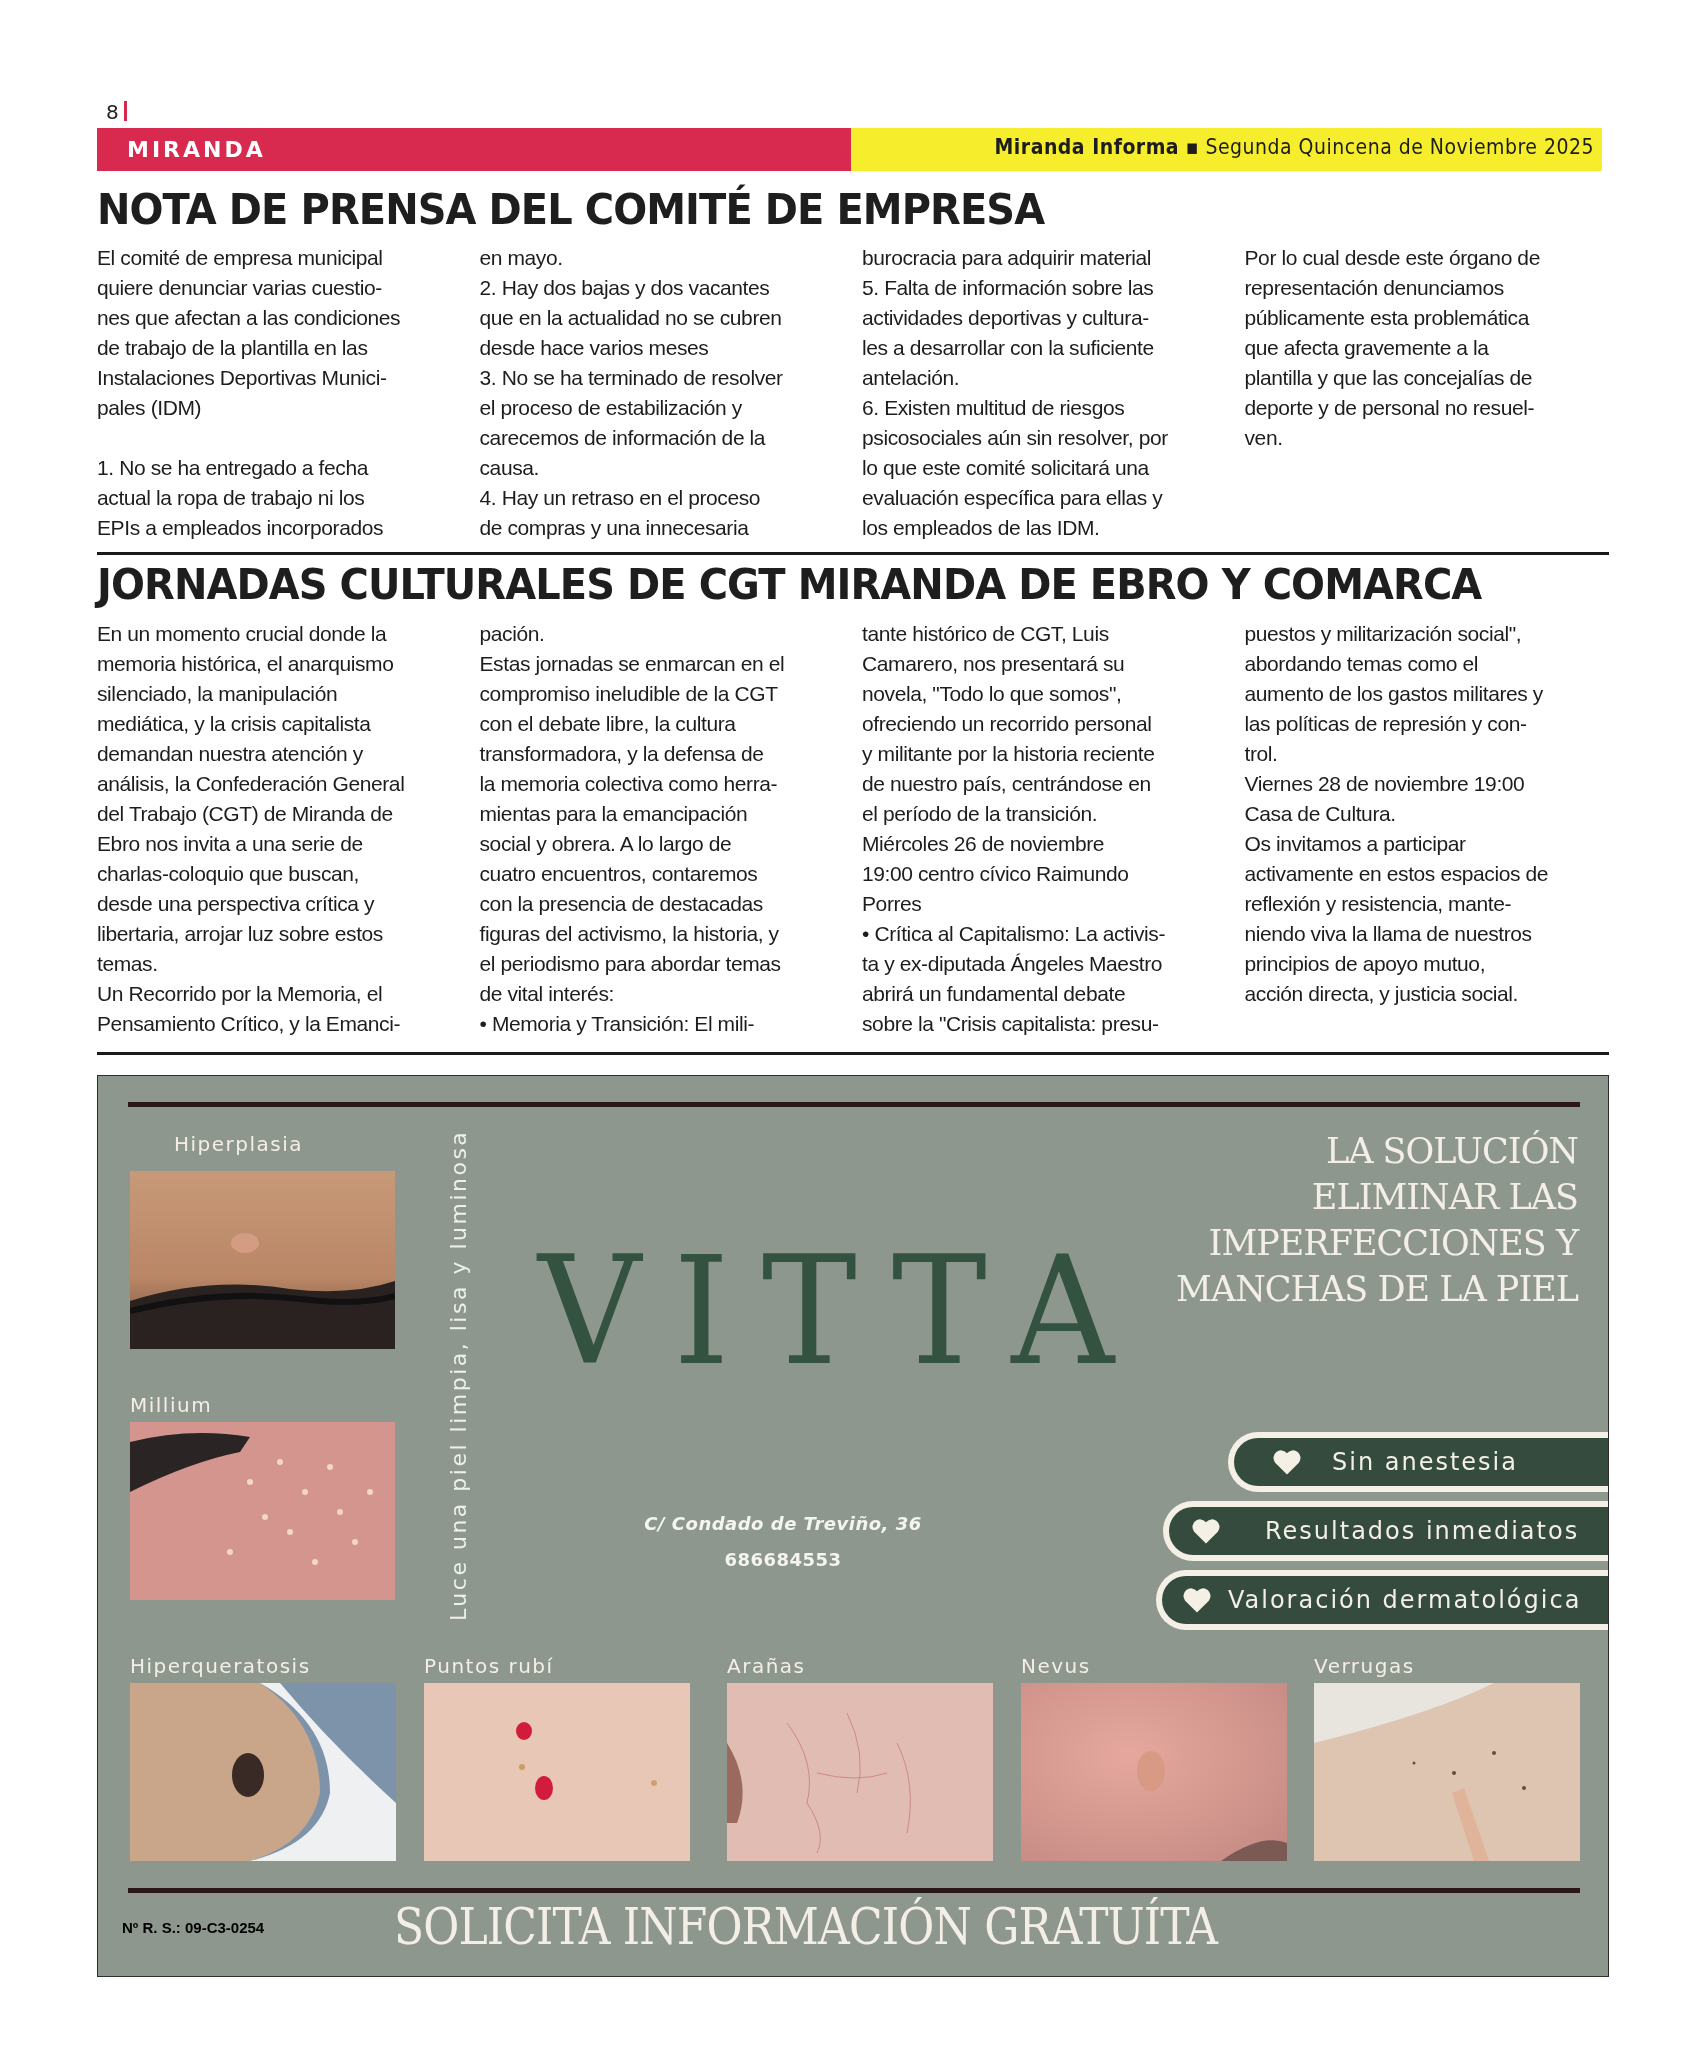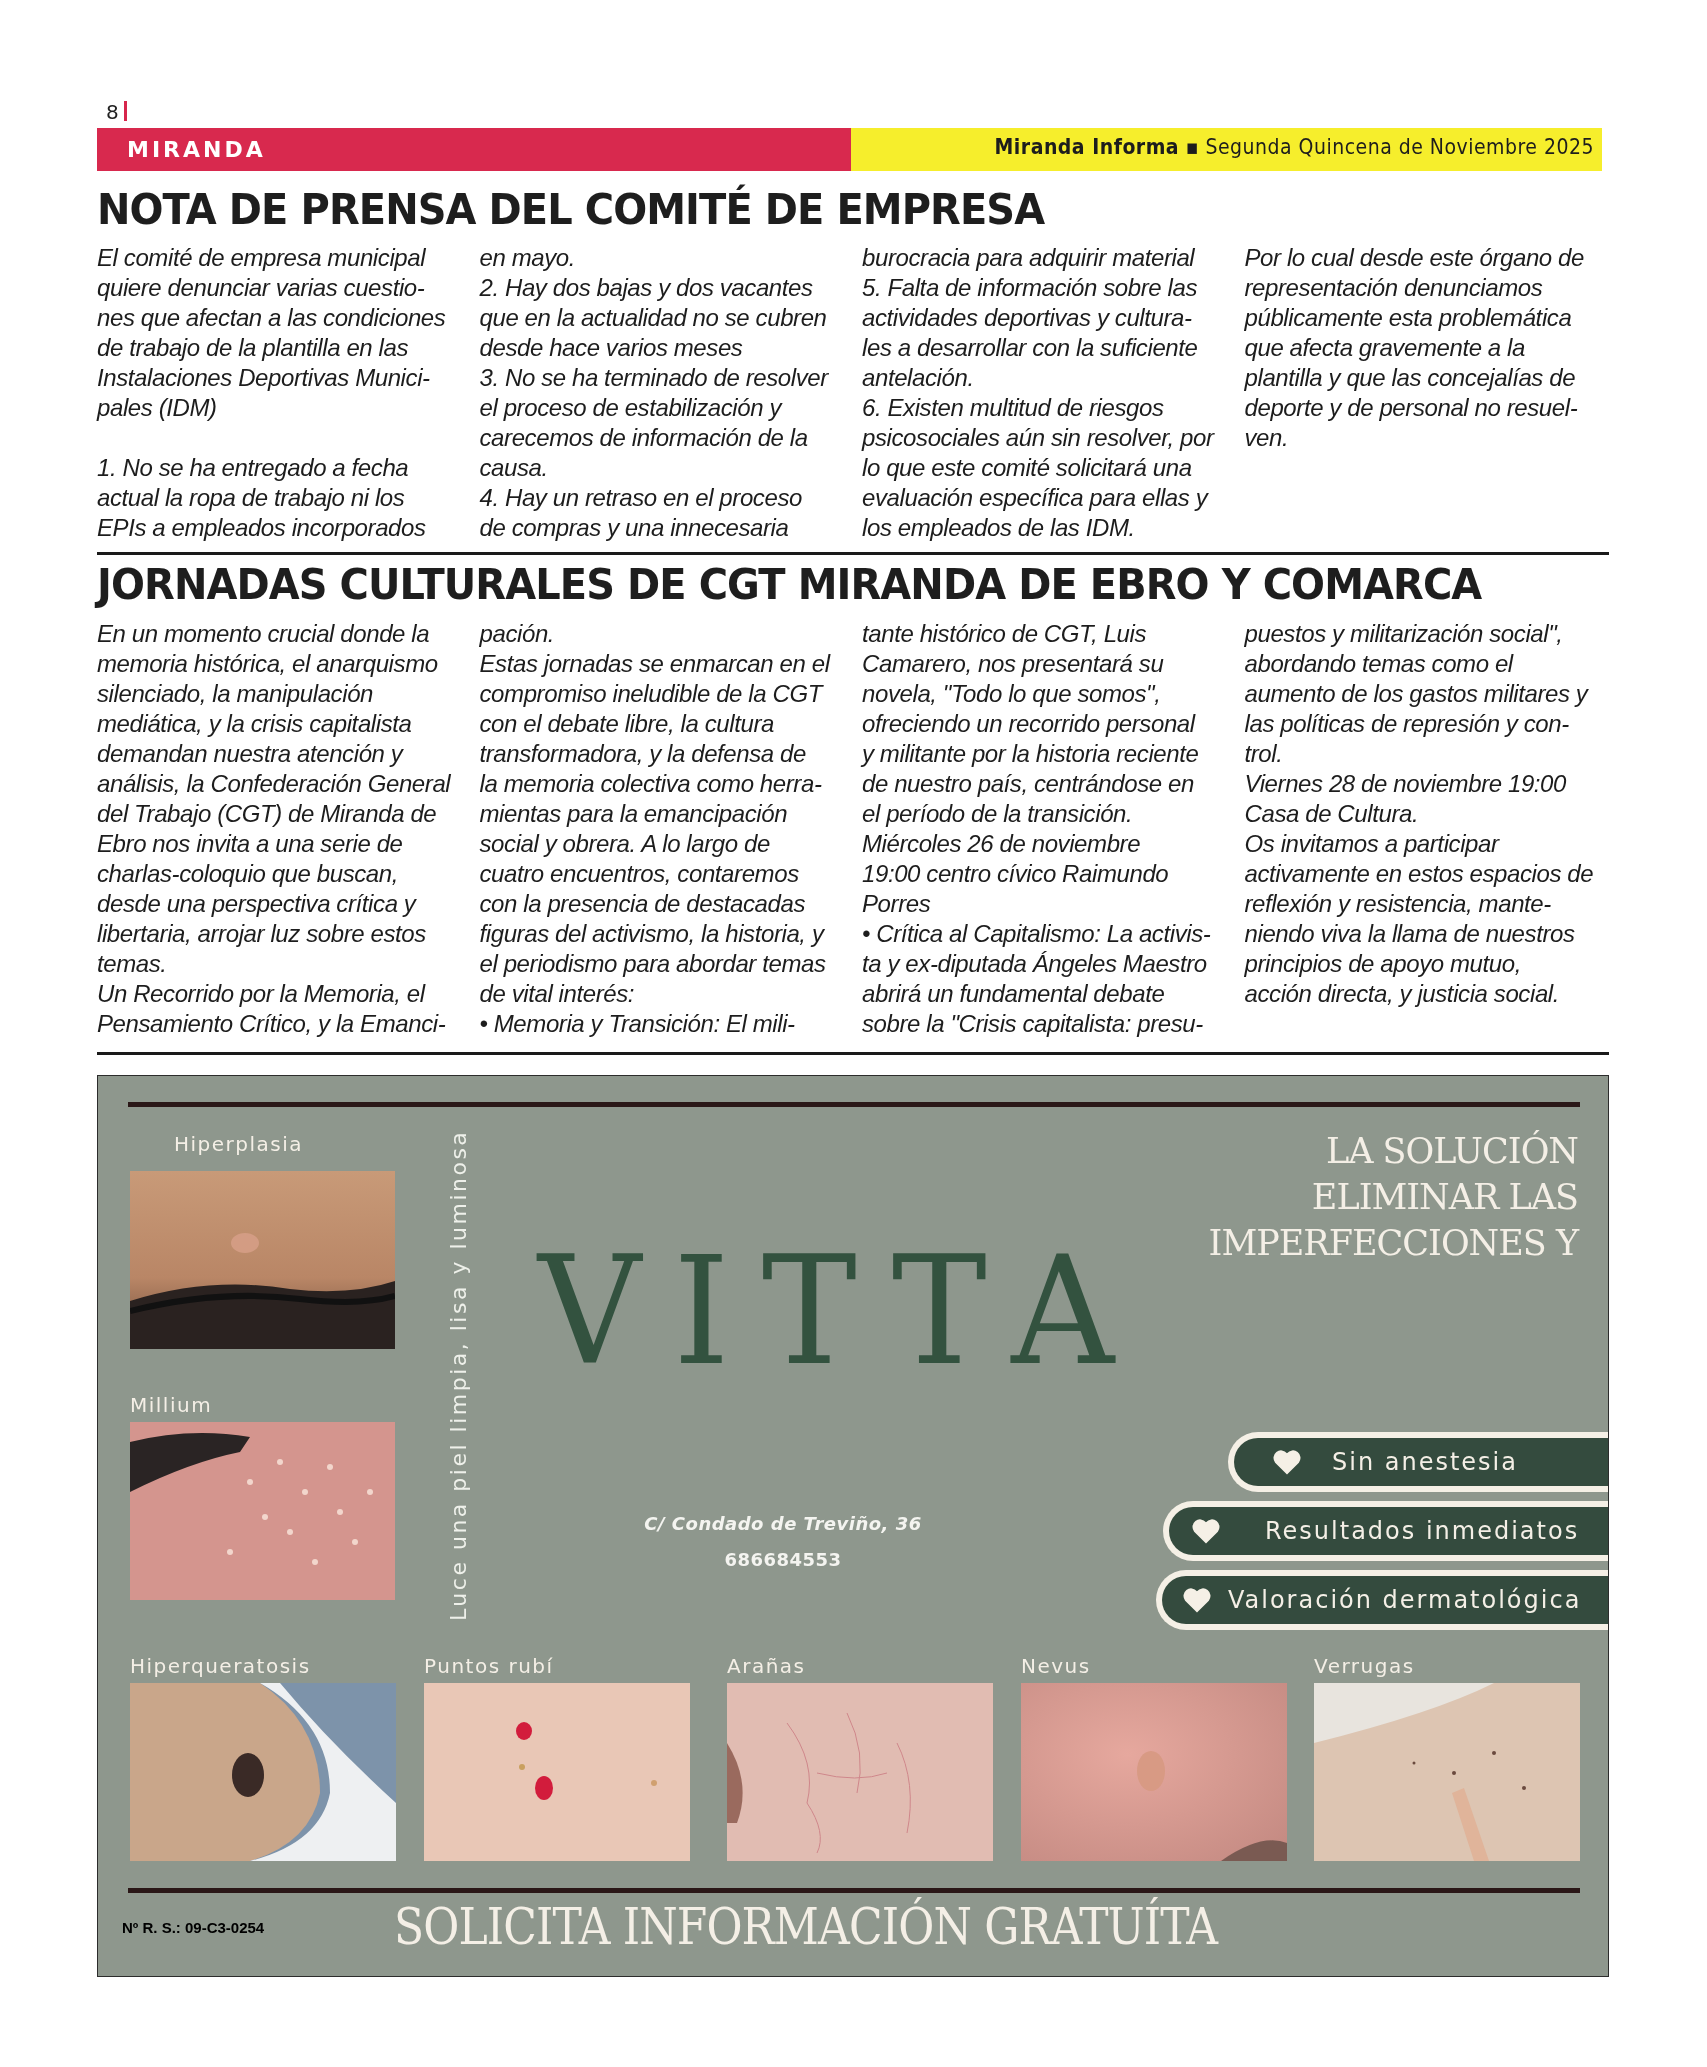--- a/index.html
+++ b/index.html
@@ -14,22 +14,22 @@
                    color:#fff; letter-spacing:3px; }
   .issue-line { right:113px; top:135px; font-family:"DejaVu Sans Condensed","DejaVu Sans", sans-serif; font-size:21px;
                 color:#1d1d1d; letter-spacing:0.5px; }
   .issue-line b { font-weight:bold; }
   .headline { left:97px; font-family:"DejaVu Sans", sans-serif; font-weight:bold; color:#1e1e1e;
               font-size:43px; letter-spacing:-1px; transform-origin:left top; white-space:nowrap; }
   .h1 { top:184px; transform:scaleX(0.93); }
   .h2 { top:559px; transform:scaleX(0.93); }
   .rule { left:97px; width:1512px; height:3px; background:#1a1a1a; }
   .cols { left:97px; width:1512px; display:grid; grid-template-columns: repeat(4, 1fr); column-gap:18px; }
-  .col { font-family:"Liberation Sans", sans-serif; font-size:24px; line-height:30px; color:#1d1d1d;
-         letter-spacing:-0.4px; white-space:pre-line;font-style:italic; }
+  .col { font-family:"Liberation Sans", sans-serif; font-size:21px; line-height:30px; color:#1d1d1d;
+         letter-spacing:-0.4px; white-space:pre-line; }
   .col .line { display:block; white-space:nowrap; }
   .cols1 { top:243px; }
   .cols2 { top:619px; }
 
   
   .ad { left:97px; top:1075px; width:1512px; height:902px; background:#8e978d; border:1.5px solid #2c2c2c; box-sizing:border-box; overflow:hidden; }
   .ad-bar { position:absolute; left:30px; height:5px; background:#2a1717; }
   .ad-bar.top { top:26px; width:1452px; }
   .ad-bar.bottom { top:812px; width:1452px; }
   .thumb-label { position:absolute; font-family:"DejaVu Sans", sans-serif; font-size:20px; color:#f4efe6; letter-spacing:1.5px; }
@@ -127,20 +127,21 @@
   <div class="vert">
     <span>Luce una piel limpia, lisa y luminosa</span>
   </div>
 
   <div class="brand">VITTA</div>
 
   <div class="tagline">
     <div>LA SOLUCIÓN</div>
     <div>ELIMINAR LAS</div>
     <div>IMPERFECCIONES Y</div>
+    <div>MANCHAS DE LA PIEL</div>
   </div>
 
   <div class="pill" style="top:356px; width:400px; padding-left:38px;">
     <svg class="heart" viewBox="0 0 24 22">
         <path d="M12 21 L2.5 11.5 A5.5 5.5 0 0 1 12 4 A5.5 5.5 0 0 1 21.5 11.5 Z" fill="#f5f0e6"></path>
       </svg>
     <span>Sin anestesia</span>
   </div>
   <div class="pill" style="top:425px; width:465px; padding-left:22px;">
     <svg class="heart" viewBox="0 0 24 22">

